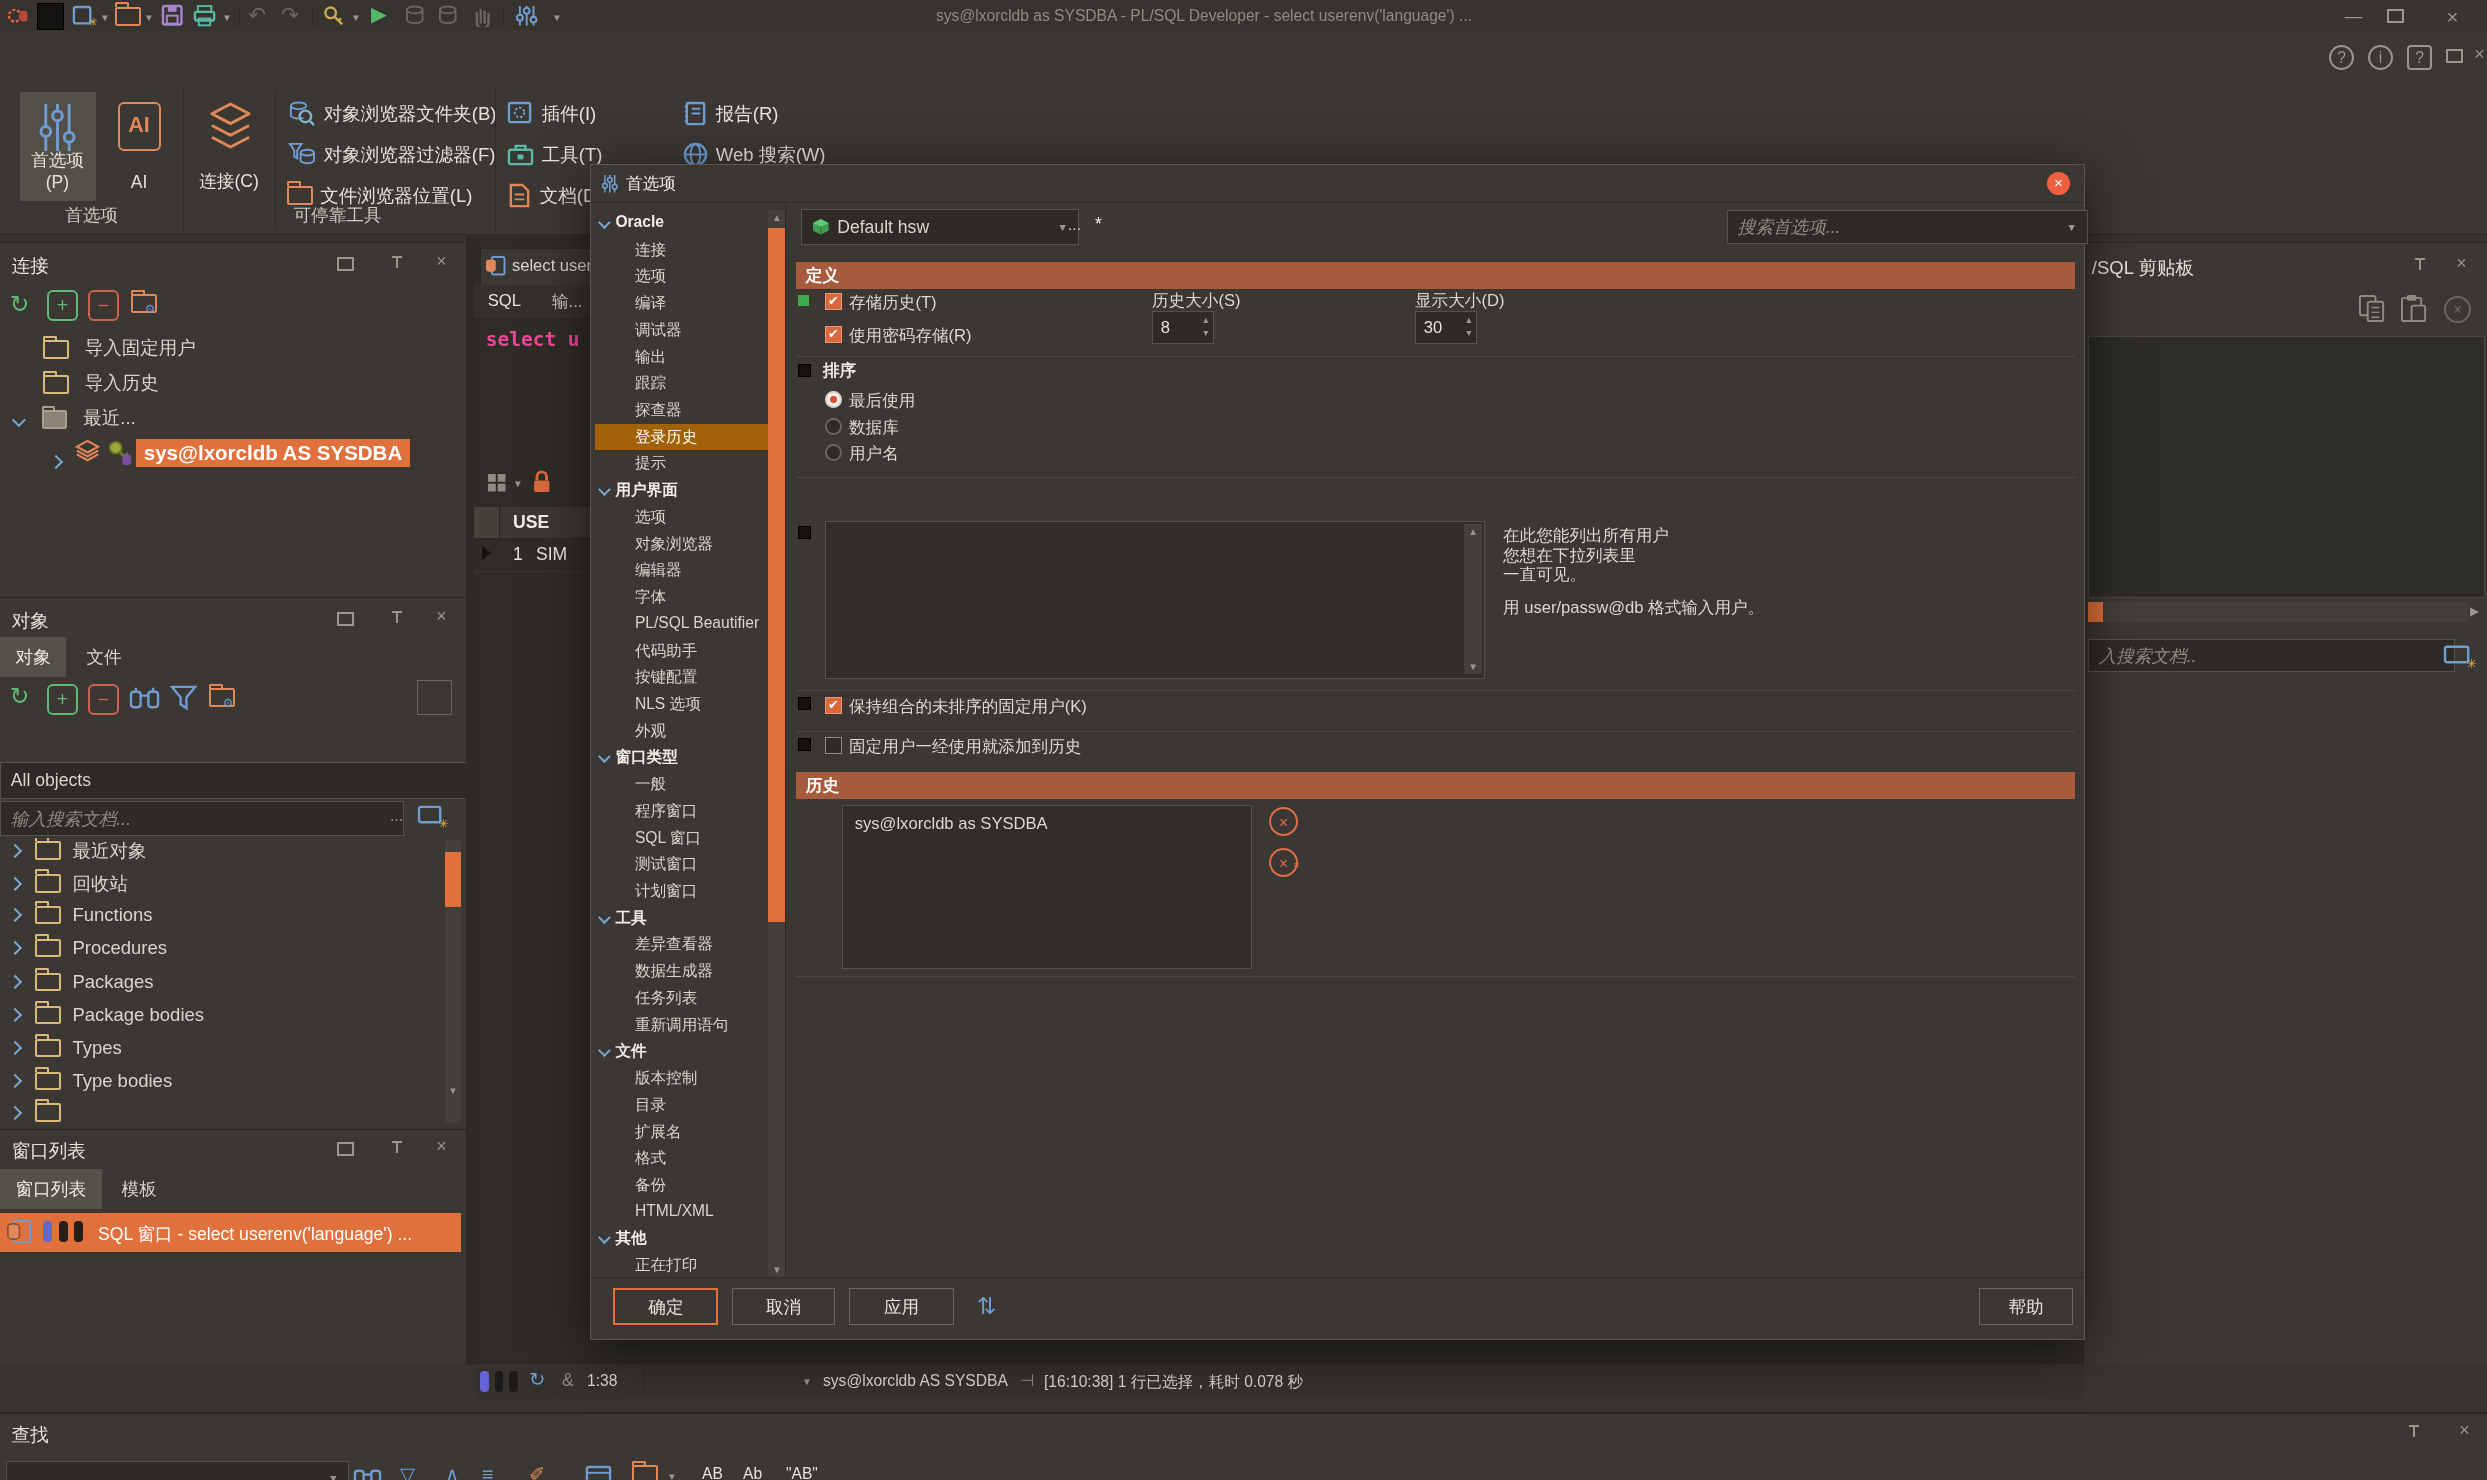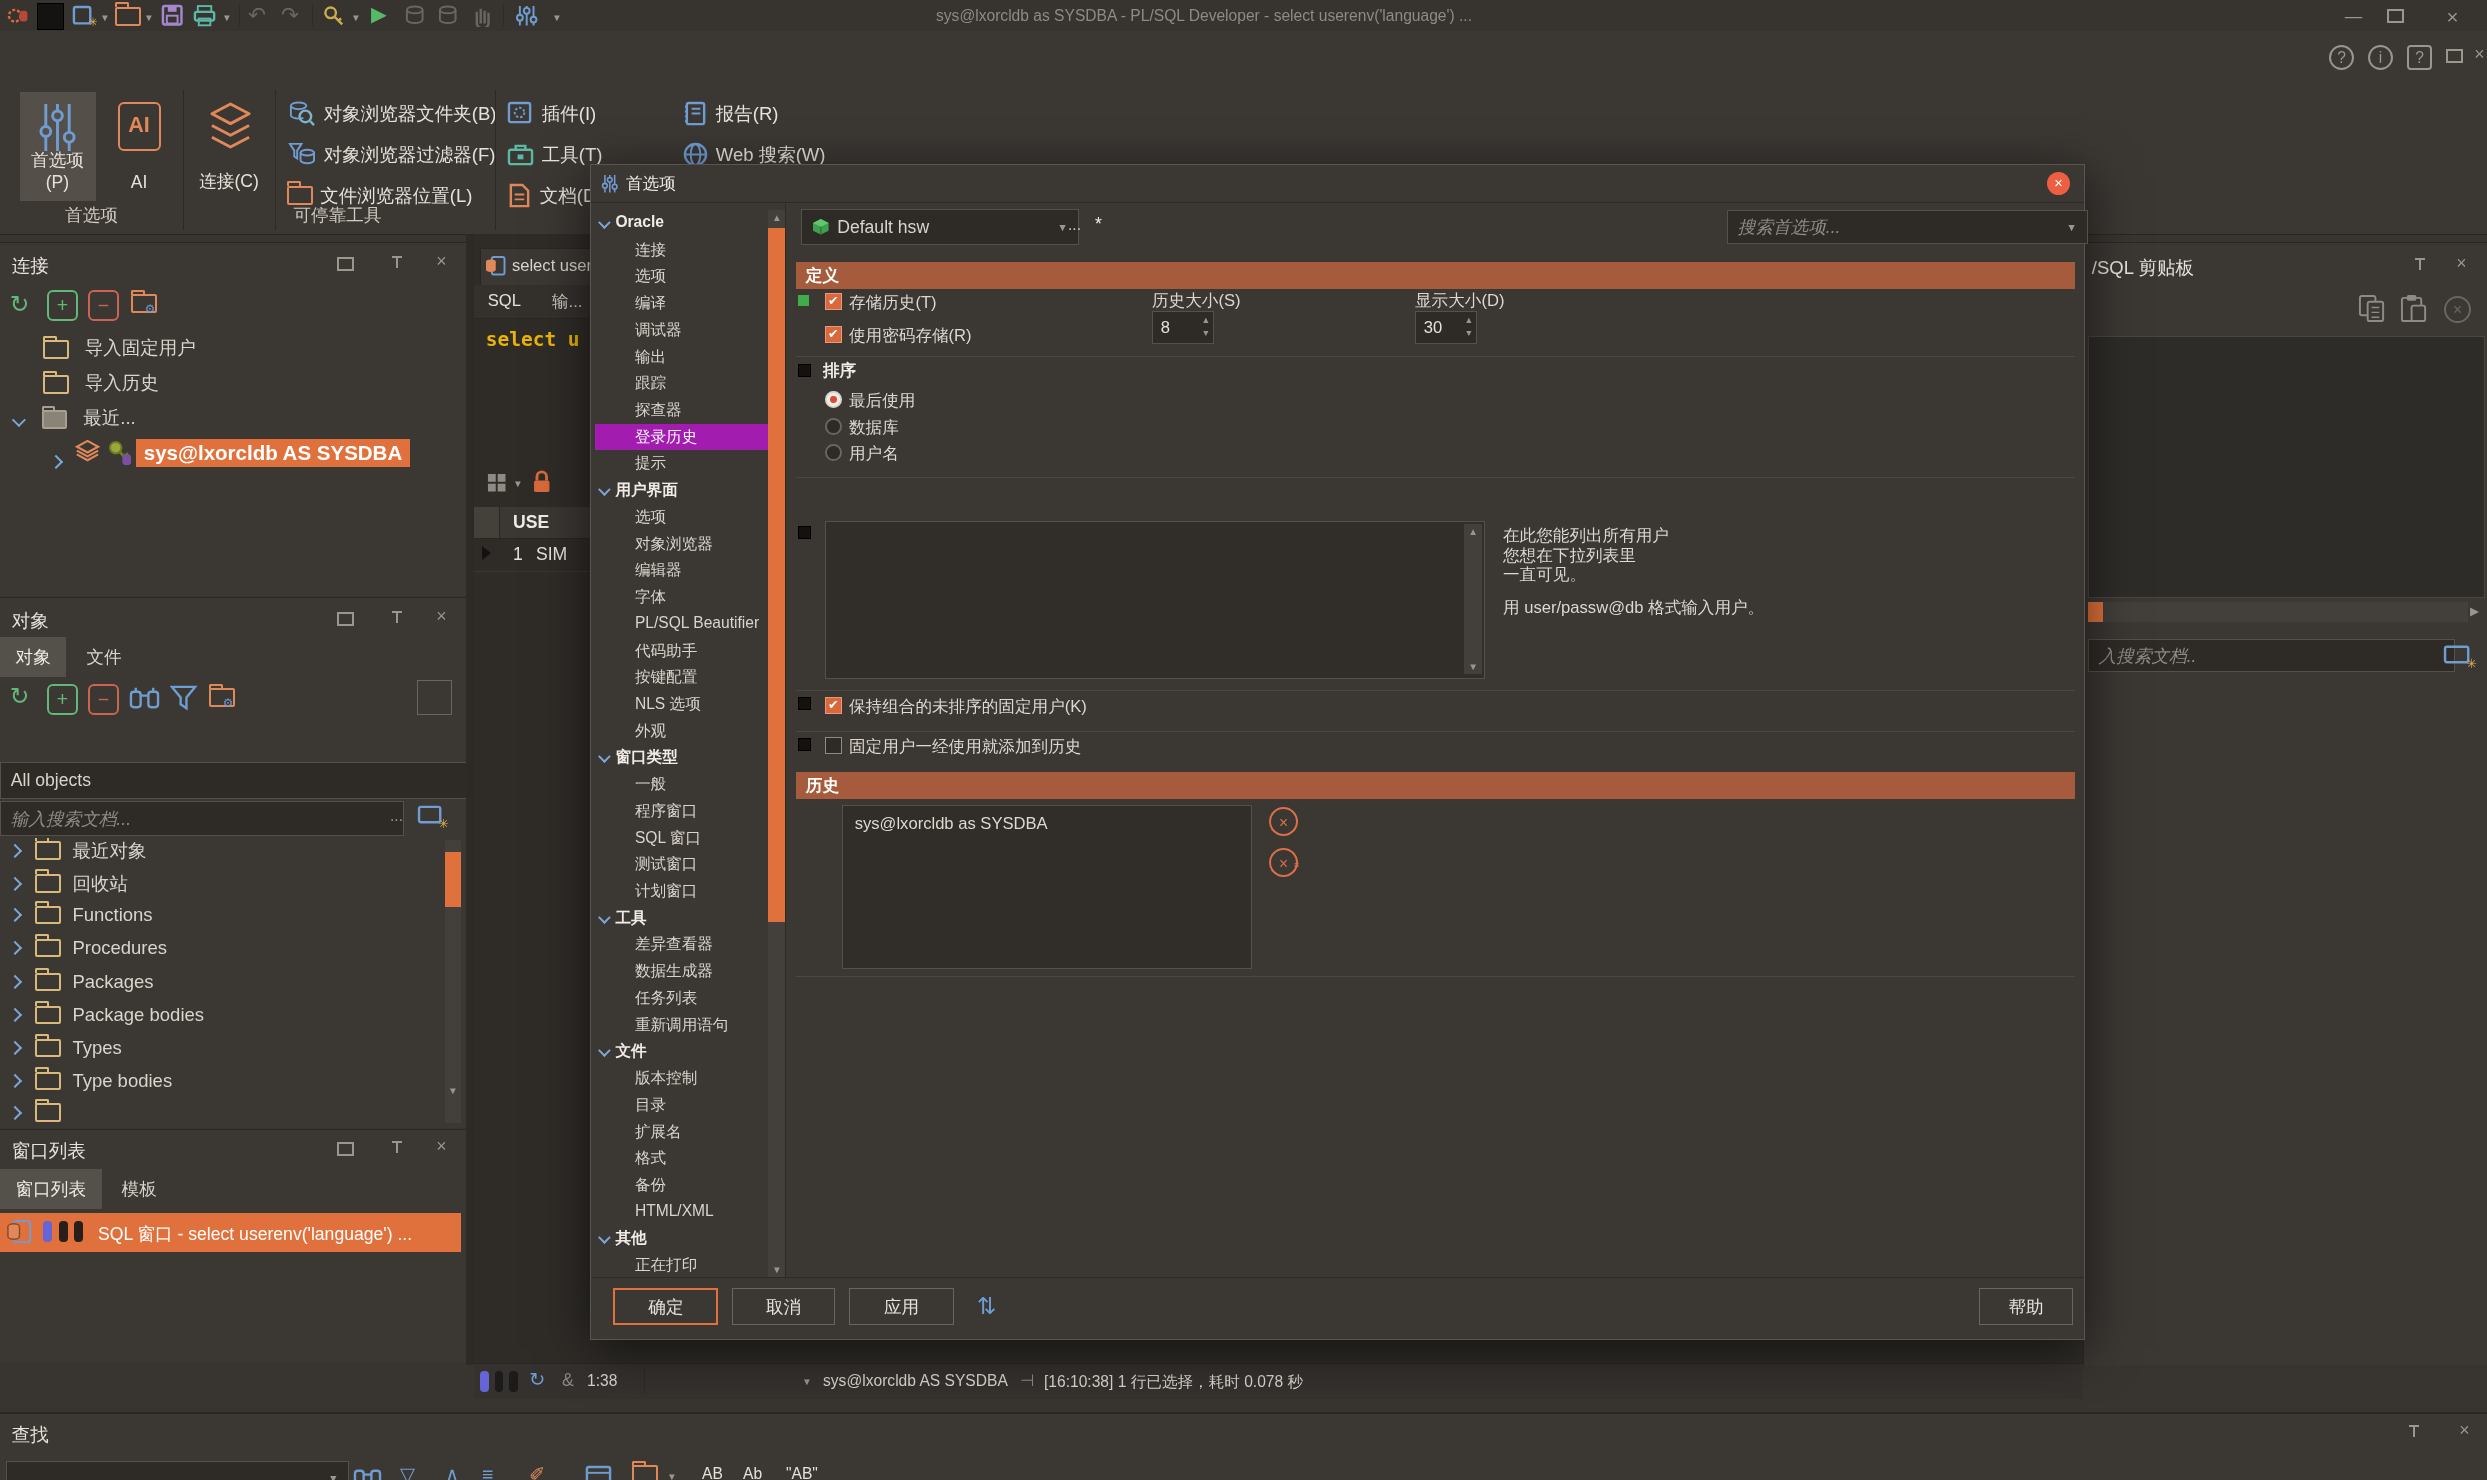--- a/index.html
+++ b/index.html
@@ -53,21 +53,21 @@
   .cb.on:after{content:'✔';color:#fff;font-size:12.7px;position:absolute;left:2px;top:-1px;}
   .radio{position:absolute;width:16.6px;height:16.6px;border-radius:50%;box-sizing:border-box;background:#2e2b27;border:2px solid #6a655f;}
   .radio.on{background:#f2efe9;border-color:#d9d4cc;}
   .radio.on:after{content:'';position:absolute;left:2.9px;top:2.9px;width:6.8px;height:6.8px;border-radius:50%;background:#d84b35;}
   .dlbl{position:absolute;font-size:16.6px;color:#ddd8d0;white-space:nowrap;}
   .listbox{position:absolute;background:#312e2a;border:1px solid #55504a;}
   .sephz{position:absolute;left:205px;width:1279px;height:1px;background:#4c4741;}
   .pt-row{position:absolute;left:3.9px;width:173px;height:26px;font-size:15.6px;color:#d9d4cc;white-space:nowrap;}
   .pt-row .glbl{position:absolute;left:20.5px;top:2.9px;font-weight:bold;color:#f0ece5;}
   .pt-row .clbl{position:absolute;left:40px;top:2.9px;}
-  .pt-row.sel{background:#a21caf;}
+  .pt-row.sel{background:#a16207;}
   .pt-row.sel .clbl{color:#fff;}
   .pt-chev{position:absolute;left:4.9px;top:7.8px;width:6.8px;height:6.8px;border-right:2px solid #7ba7d7;border-bottom:2px solid #7ba7d7;transform:rotate(45deg);}
   .spin{position:absolute;width:60px;height:31px;background:#2e2b27;border:1px solid #55504a;font-size:16.6px;color:#e6e1d9;}
   .spin .v{position:absolute;left:7.8px;top:5.9px;}
   .spin .up,.spin .dn{position:absolute;right:2.9px;font-size:8.8px;color:#9a958d;line-height:7.8px;}
   .spin .up{top:4.9px;} .spin .dn{bottom:4.9px;}
   .circbtn{position:absolute;width:29px;height:29px;border-radius:50%;border:2px solid #dd6f48;color:#dd6f48;
            font-size:15.6px;text-align:center;line-height:27px;box-sizing:border-box;}
   .btn{position:absolute;height:37px;background:#3b3733;border:1px solid #6a655f;color:#e6e1d9;font-size:17.6px;
        display:flex;align-items:center;justify-content:center;box-sizing:border-box;}
@@ -381,21 +381,21 @@
           <rect x="7" y="2" width="13" height="18" rx="2" fill="none" stroke="#6f9cd1" stroke-width="2"></rect>
           <ellipse cx="6" cy="7" rx="5" ry="2.5" fill="#e0885a"></ellipse>
           <path d="M1 7 v8 a5 2.5 0 0 0 10 0 v-8" fill="#e0885a"></path>
         </svg>
       <span class="abs txt" style="left:31px;top:7.8px;font-size:16.6px;">select user</span>
     </div>
     <div class="abs" style="left:0px;top:51px;width:1609px;height:33px;background:#34312d;border-bottom:1px solid #2a2723;">
       <span class="abs txt" style="left:13.7px;top:5.9px;font-size:16.6px;color:#e6e1d9;text-align:center;">SQL</span>
       <span class="abs txt" style="left:78px;top:5.9px;font-size:16.6px;color:#cfc9c0;">输...</span>
     </div>
-    <span class="abs txt" style="left:11.7px;top:94px;font-family:'DejaVu Sans Mono',monospace;font-weight:bold;font-size:19.5px;color:#eab308;">select u</span>
+    <span class="abs txt" style="left:11.7px;top:94px;font-family:'DejaVu Sans Mono',monospace;font-weight:bold;font-size:19.5px;color:#ec4899;">select u</span>
     <div class="abs" style="left:11.7px;top:238px;">
       <svg width="23.4" height="21.5" viewBox="0 0 24 22">
           <rect x="2" y="2" width="8" height="8" fill="#8f8a82"></rect>
           <rect x="12" y="2" width="8" height="8" fill="#8f8a82"></rect>
           <rect x="2" y="12" width="8" height="8" fill="#8f8a82"></rect>
           <rect x="12" y="12" width="8" height="8" fill="#8f8a82"></rect>
         </svg>
     </div>
     <span class="abs mini-car" style="left:39px;top:244px;">▼</span>
     <svg class="abs" style="left:57px;top:236px;" width="21.5" height="25" viewBox="0 0 22 26">

